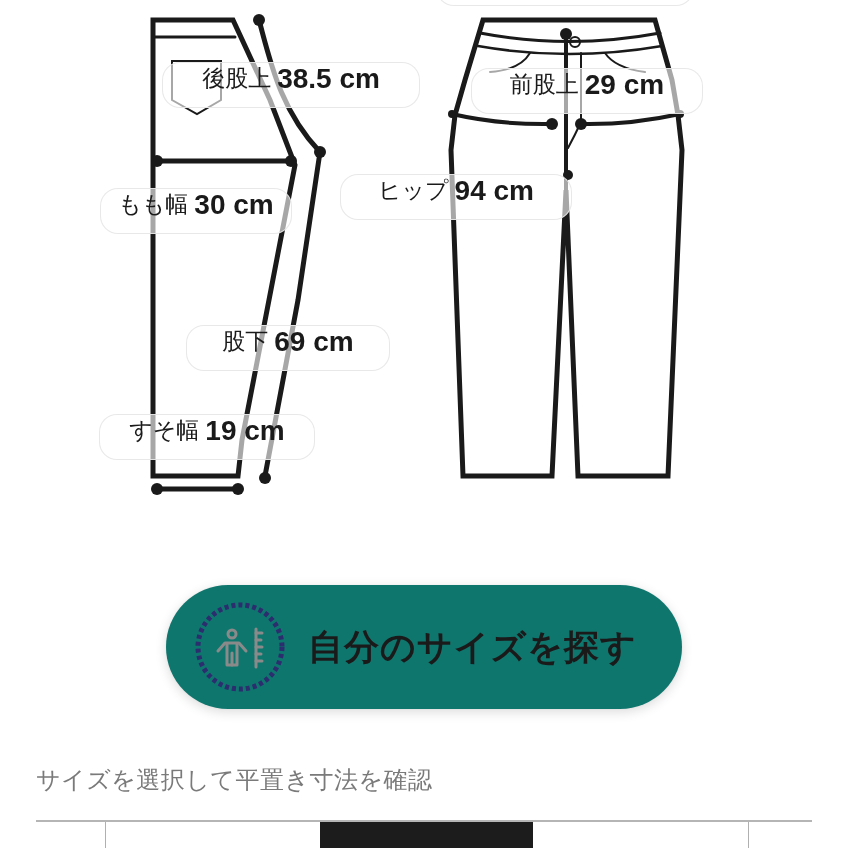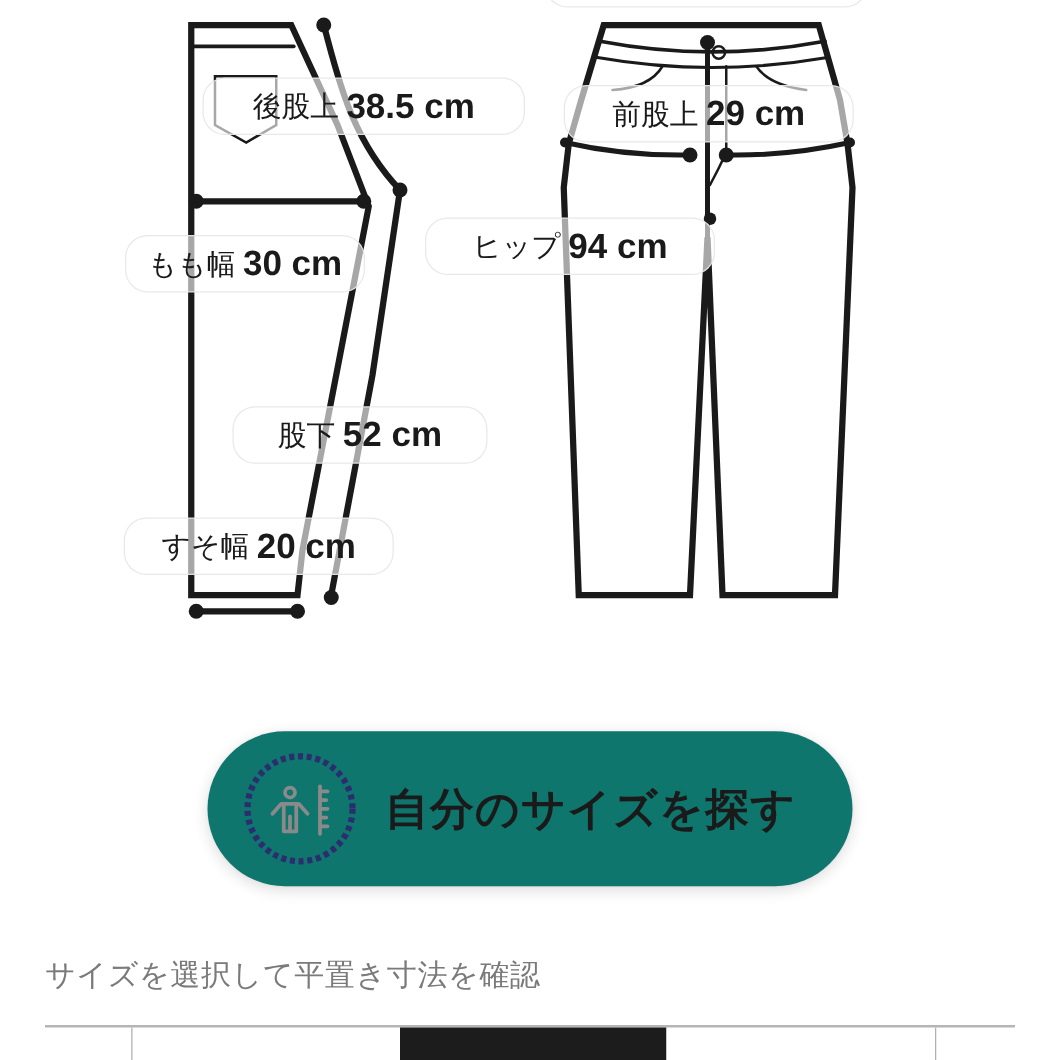--- a/index.html
+++ b/index.html
@@ -8,21 +8,21 @@
     background:#ffffff;
     font-family: "DejaVu Sans", "Liberation Sans", sans-serif;
   }
   .diagram { position:absolute; left:0; top:0; width:848px; height:520px; }
   .diagram svg { position:absolute; left:0; top:0; }
   .label {
     position:absolute; height:46px; box-sizing:border-box;
     border:1.5px solid rgba(230,230,230,0.9);
     border-radius:18px;
     background:rgba(255,255,255,0.62);
-    display:flex; align-items:center; justify-content:center;
+    display:flex; align-items:flex-start; justify-content:center;
     font-size:23px; color:#1a1a1a; white-space:nowrap;
   }
   .label .jp { font-weight:normal; margin-right:6px; }
   .label .val { font-weight:bold; font-family:Liberation Sans, sans-serif; font-size:28px; }
 
   .find-btn {
     position:absolute; left:166px; top:585px; width:516px; height:124px;
     box-sizing:border-box; border-radius:62px; background:#0f766e;
     box-shadow: 0 3px 12px rgba(0,0,0,0.14), 0 0 2px rgba(0,0,0,0.06);
     display:flex; align-items:center; cursor:pointer;
@@ -97,43 +97,43 @@
     </g>
   </svg>
 
   <div class="label" style="left:436px; top:-40px; width:258px;"></div>
 
   <div class="label" style="left:162px; top:62px; width:258px;">
     <span class="jp">後股上</span>
     <span class="val">38.5 cm</span>
   </div>
 
-  <div class="label" style="left:451px; top:68px; width:232px;">
+  <div class="label" style="left:471px; top:68px; width:232px;">
     <span class="jp">前股上</span>
     <span class="val">29 cm</span>
   </div>
 
   <div class="label" style="left:340px; top:174px; width:232px;">
     <span class="jp">ヒップ</span>
     <span class="val">94 cm</span>
   </div>
 
   <div class="label" style="left:100px; top:188px; width:192px;">
     <span class="jp">もも幅</span>
     <span class="val">30 cm</span>
   </div>
 
   <div class="label" style="left:186px; top:325px; width:204px;">
     <span class="jp">股下</span>
-    <span class="val">52 cm</span>
+    <span class="val">69 cm</span>
   </div>
 
   <div class="label" style="left:99px; top:414px; width:216px;">
     <span class="jp">すそ幅</span>
-    <span class="val">20 cm</span>
+    <span class="val">19 cm</span>
   </div>
 </div>
 
 <div class="find-btn">
   <svg class="ring" viewBox="0 0 92 92">
     <circle cx="46" cy="46" r="42" fill="none" stroke="#2b2d6e" stroke-width="5" stroke-dasharray="4 3"></circle>
     <g fill="none" stroke="#8a8a8a" stroke-width="3" stroke-linecap="round" stroke-linejoin="round">
       <circle cx="38" cy="33" r="4"></circle>
       <path d="M24 50 L31 42 L45 42 L52 50"></path>
       <path d="M33 43 L33 64 L43 64 L43 43"></path>

